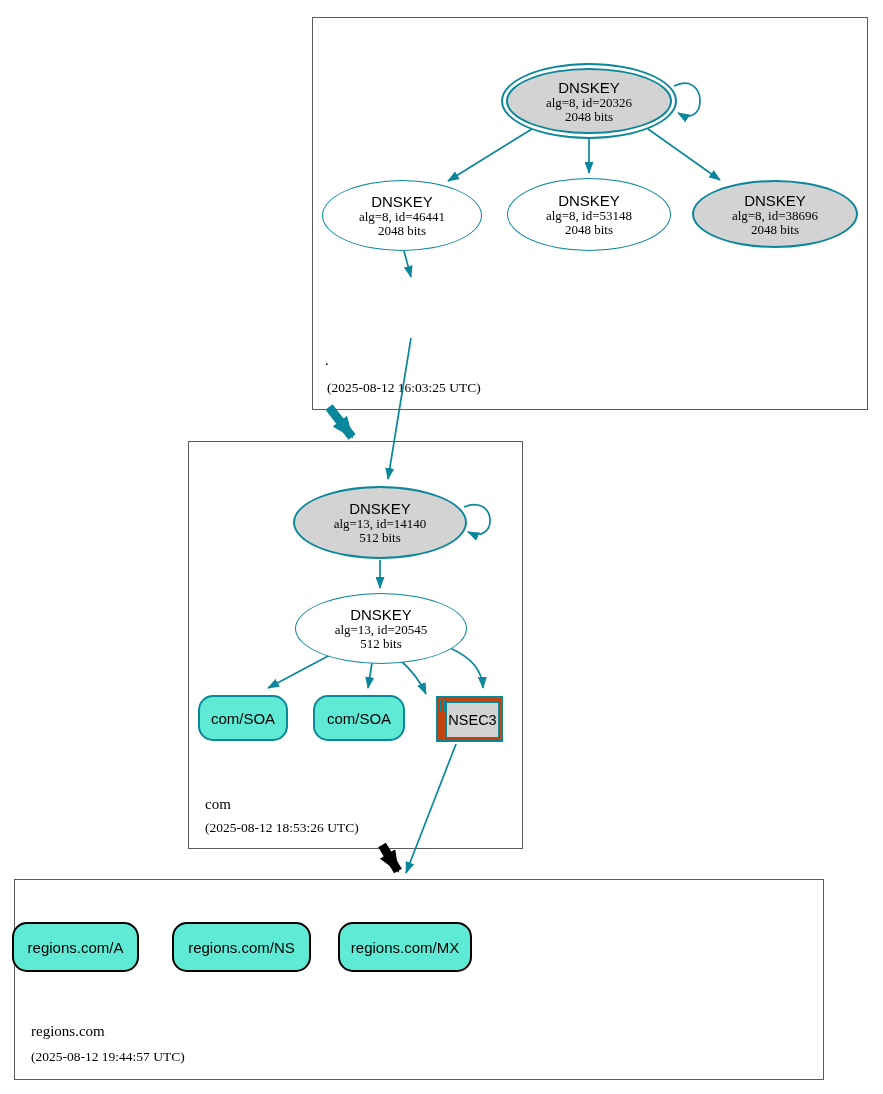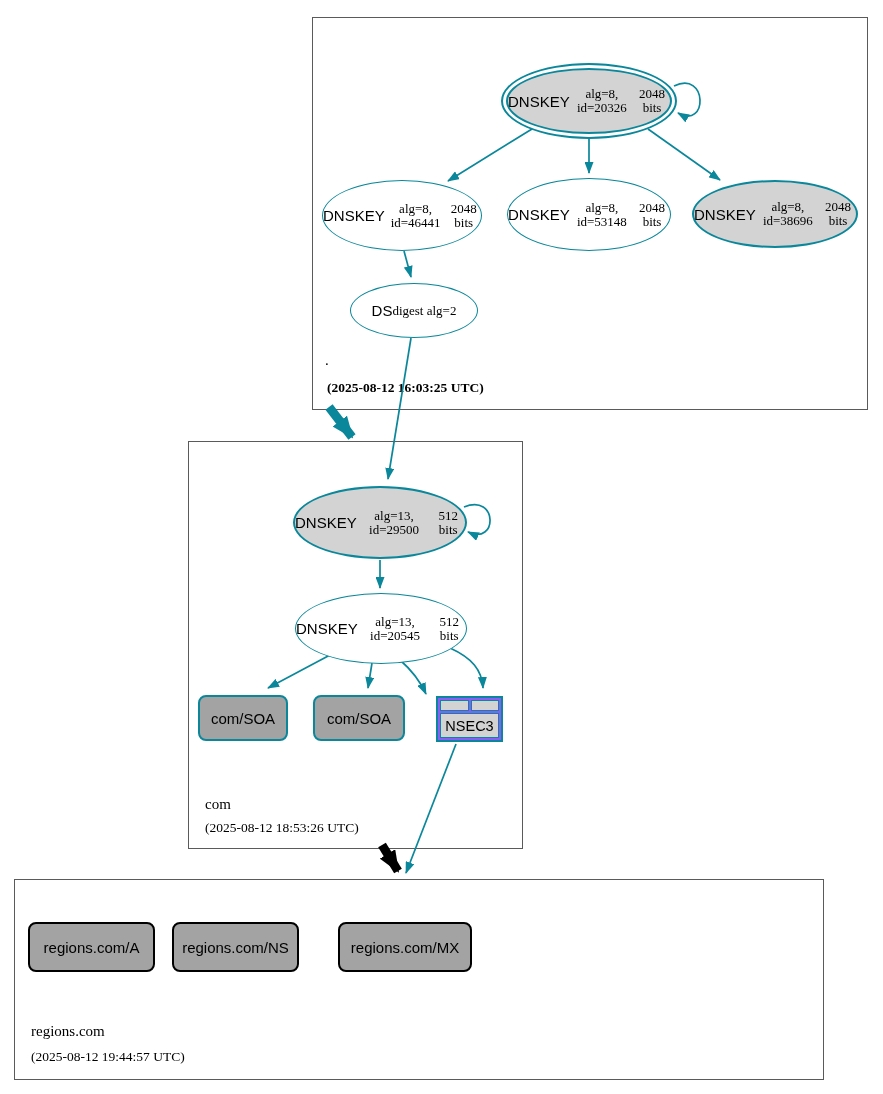--- a/index.html
+++ b/index.html
@@ -10,62 +10,62 @@
   }
   .zone-box { position:absolute; border:1px solid #5a5a5a; background:transparent; }
   .zone-label { position:absolute; font-family:"Liberation Serif", serif; font-size:15px; color:#000; }
   .zone-ts { position:absolute; font-family:"Liberation Serif", serif; font-size:13.5px; color:#000; }
 
   .edges { position:absolute; left:0; top:0; pointer-events:none; }
 
   .ellipse {
     position:absolute; box-sizing:border-box; border-radius:50%;
     border:1.7px solid #0a879a; background:#ffffff;
-    display:flex; flex-direction:row; align-items:center; justify-content:center;
+    display:flex; flex-direction:column; align-items:center; justify-content:center;
     text-align:center;
   }
   .ellipse.gray { background:#d3d3d3; border-width:2.6px; }
   .ring-outer {
     position:absolute; box-sizing:border-box; border-radius:50%;
     border:2px solid #0a879a; padding:3px; background:#ffffff;
   }
   .ring-outer .ellipse { position:relative; width:100%; height:100%; border-width:2px; }
   .n-title { font-size:15px; line-height:17px; }
   .n-detail { font-family:"Liberation Serif", serif; font-size:13px; line-height:14px; }
 
   .rrset {
-    position:absolute; box-sizing:border-box; border:2px solid #000; border-radius:8px;
-    background:#a3a3a3; display:flex; align-items:center; justify-content:center;
+    position:absolute; box-sizing:border-box; border:2px solid #000; border-radius:15px;
+    background:#5eead4; display:flex; align-items:center; justify-content:center;
     font-size:15px;
   }
   .rrset.teal { border-color:#0a879a; }
 
   .nsec3 {
     position:absolute; box-sizing:border-box; border:2.4px solid #0a879a;
-    background:#8b5cf6; padding:2px; display:flex; flex-direction:column;
+    background:#c2410c; padding:2px; display:flex; 
   }
   .nsec3-cells { display:flex; gap:2px; height:11px; }
   .nsec3-cell { flex:1; box-sizing:border-box; border:1.6px solid #0a879a; background:#d3d3d3; }
   .nsec3-label {
     flex:1; margin-top:2px; box-sizing:border-box; border:1.6px solid #0a879a;
     display:flex; align-items:center; justify-content:center; font-size:14.5px;
     background:#d3d3d3;
   }
 </style>
 </head>
 <body>
 
 <div class="canvas">
 
   <div class="zone-box" style="left:312px; top:17px; width:554px; height:391px;"></div>
   <div class="zone-box" style="left:188px; top:441px; width:333px; height:406px;"></div>
   <div class="zone-box" style="left:14px; top:879px; width:808px; height:199px;"></div>
 
   <div class="zone-label" style="left:325px; top:352px;">.</div>
-  <div class="zone-ts" style="left:327px; top:380px;font-weight:bold;">(2025-08-12 16:03:25 UTC)</div>
+  <div class="zone-ts" style="left:327px; top:380px;">(2025-08-12 16:03:25 UTC)</div>
   <div class="zone-label" style="left:205px; top:796px;">com</div>
   <div class="zone-ts" style="left:205px; top:820px;">(2025-08-12 18:53:26 UTC)</div>
   <div class="zone-label" style="left:31px; top:1023px;">regions.com</div>
   <div class="zone-ts" style="left:31px; top:1049px;">(2025-08-12 19:44:57 UTC)</div>
 
   <svg class="edges" width="883" height="1094" viewBox="0 0 883 1094">
     <defs>
       <marker id="arrTeal" viewBox="0 0 12 9" markerWidth="12" markerHeight="9" refX="11" refY="4.5" orient="auto" markerUnits="userSpaceOnUse">
         <path d="M0,0 L12,4.5 L0,9 Z" fill="#0a879a"></path>
       </marker>
@@ -116,28 +116,24 @@
     <span class="n-detail">alg=8, id=53148</span>
     <span class="n-detail">2048 bits</span>
   </div>
 
   <div class="ellipse gray" style="left:692px; top:180px; width:166px; height:68px;">
     <span class="n-title">DNSKEY</span>
     <span class="n-detail">alg=8, id=38696</span>
     <span class="n-detail">2048 bits</span>
   </div>
 
-  <div class="ellipse" style="left:350px; top:283px; width:128px; height:55px;">
-    <span class="n-title">DS</span>
-    <span class="n-detail">digest alg=2</span>
-  </div>
 
   <div class="ellipse gray" style="left:293px; top:486px; width:174px; height:73px;">
     <span class="n-title">DNSKEY</span>
-    <span class="n-detail">alg=13, id=29500</span>
+    <span class="n-detail">alg=13, id=14140</span>
     <span class="n-detail">512 bits</span>
   </div>
 
   <div class="ellipse" style="left:295px; top:593px; width:172px; height:71px;">
     <span class="n-title">DNSKEY</span>
     <span class="n-detail">alg=13, id=20545</span>
     <span class="n-detail">512 bits</span>
   </div>
 
   <div class="rrset teal" style="left:198px; top:695px; width:90px; height:46px;">
@@ -148,23 +144,23 @@
   </div>
 
   <div class="nsec3" style="left:436px; top:696px; width:67px; height:46px;">
     <div class="nsec3-cells">
       <div class="nsec3-cell"></div>
       <div class="nsec3-cell"></div>
     </div>
     <div class="nsec3-label">NSEC3</div>
   </div>
 
-  <div class="rrset" style="left:28px; top:922px; width:127px; height:50px;">
+  <div class="rrset" style="left:12px; top:922px; width:127px; height:50px;">
     <span>regions.com/A</span>
   </div>
-  <div class="rrset" style="left:172px; top:922px; width:127px; height:50px;justify-content:center;">
+  <div class="rrset" style="left:172px; top:922px; width:139px; height:50px;justify-content:center;">
     <span>regions.com/NS</span>
   </div>
   <div class="rrset" style="left:338px; top:922px; width:134px; height:50px;">
     <span>regions.com/MX</span>
   </div>
 
 </div>
 
 </body></html>

